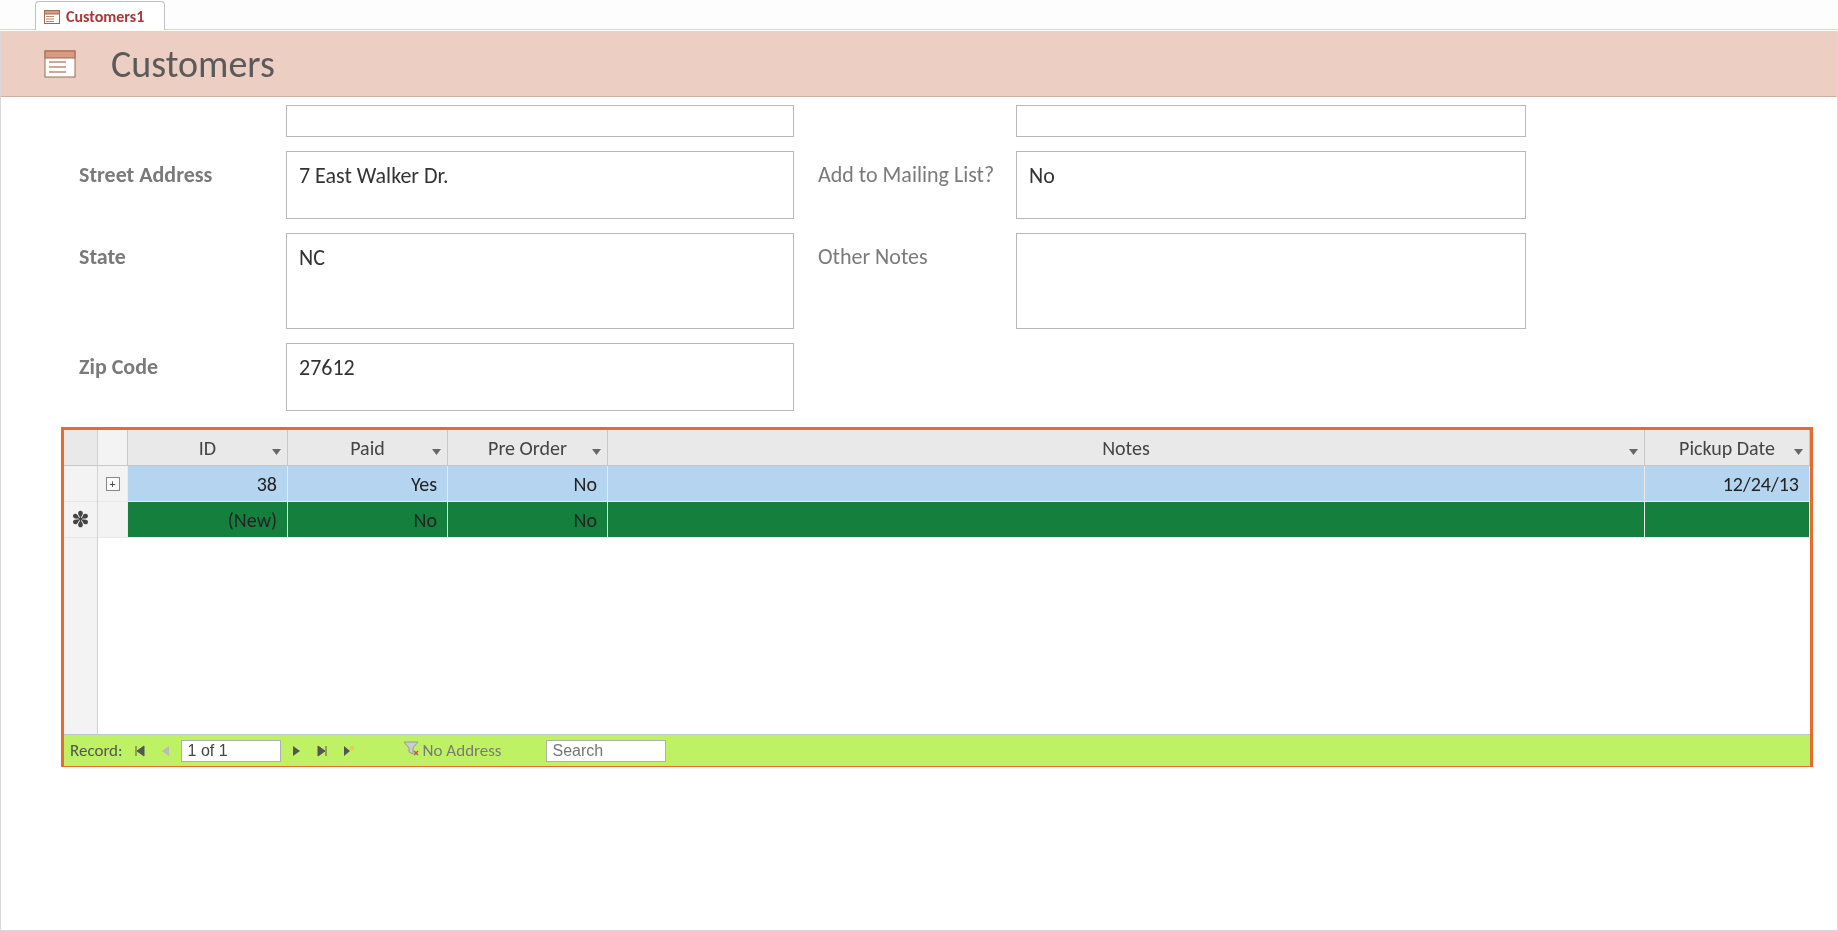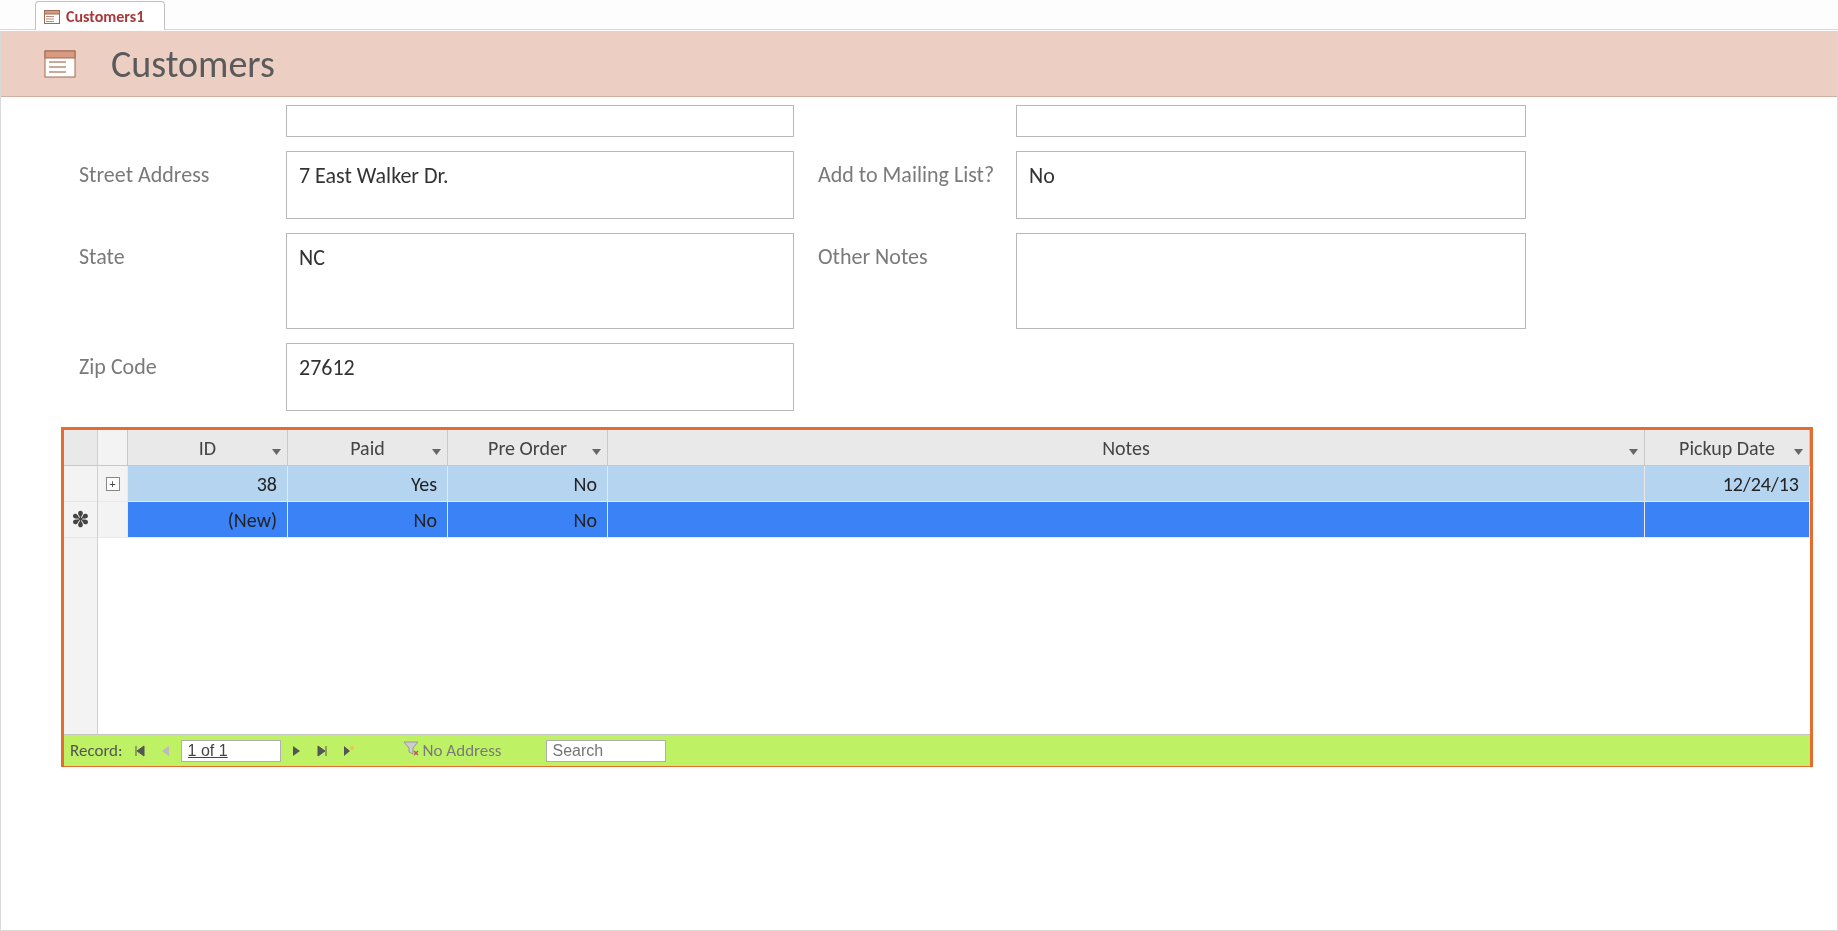--- a/index.html
+++ b/index.html
@@ -79,21 +79,21 @@
 }
 .field-group {
   display: flex;
   align-items: flex-start;
 }
 .field-label {
   color: #7a7a7a;
   font-size: 22px;
   padding-top: 10px;
 }
-.field-label.left { width: 215px; padding-left: 8px; }
+.field-label.left { width: 215px; padding-left: 8px; font-weight: bold; }
 .field-label.right { width: 210px; padding-left: 12px; }
 .field-input {
   border: 1px solid #b8b8b8;
   background: #fff;
   font-size: 22px;
   padding: 10px 12px;
   color: #333;
 }
 .w1 { width: 508px; height: 32px; }
 .w1h { width: 508px; height: 68px; }
@@ -158,21 +158,21 @@
 .col-paid { width: 160px; }
 .col-preorder { width: 160px; }
 .col-notes { flex: 1; }
 .col-pickup { width: 165px; }
 .grid-row {
   display: flex;
   height: 36px;
   border-bottom: 1px solid #e9e9e9;
 }
 .grid-row.selected { background: #b5d4f0; }
-.grid-row.newrow { background: #3b82f6; }
+.grid-row.newrow { background: #15803d; }
 .gcell {
   border-right: 1px solid #e9e9e9;
   padding: 4px 10px;
   font-size: 20px;
   color: #222;
   display: flex;
   align-items: center;
 }
 .gcell.r { justify-content: flex-end; }
 .expand-box {
@@ -199,21 +199,20 @@
 }
 .nav-btn svg { width:12px; height:12px; }
 .record-number {
   width: 100px;
   height: 22px;
   border: 1px solid #b0b0b0;
   background: #fff;
   padding: 0 6px;
   font-size: 16px;
   color: #444;
-  text-decoration: underline;
 }
 .filter-section {
   display:flex; align-items:center; gap:4px; margin-left: 40px; color:#7a7a7a;
 }
 .search-box {
   width: 120px; height:22px; border:1px solid #b0b0b0; background:#fff;
   padding:0 6px; font-size:16px; color:#888; margin-left:40px;
 }
 .left-gutter {
   position:absolute;

